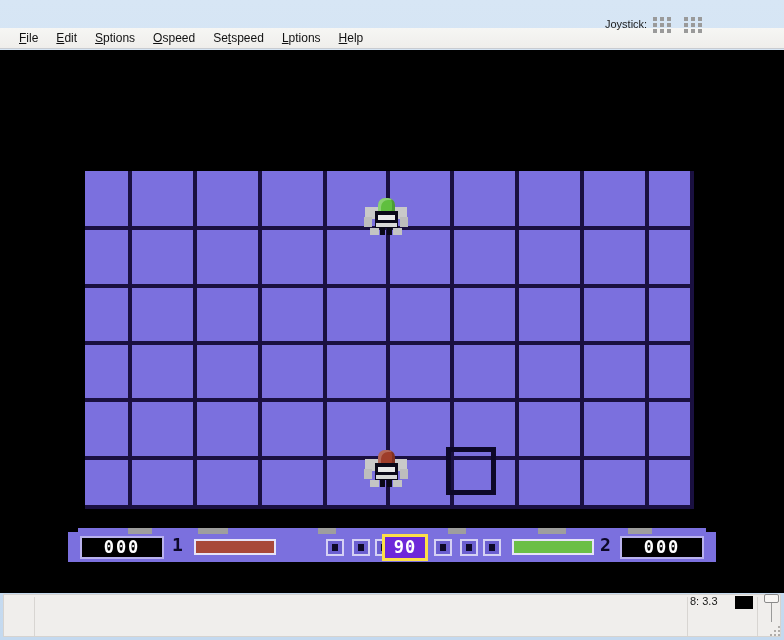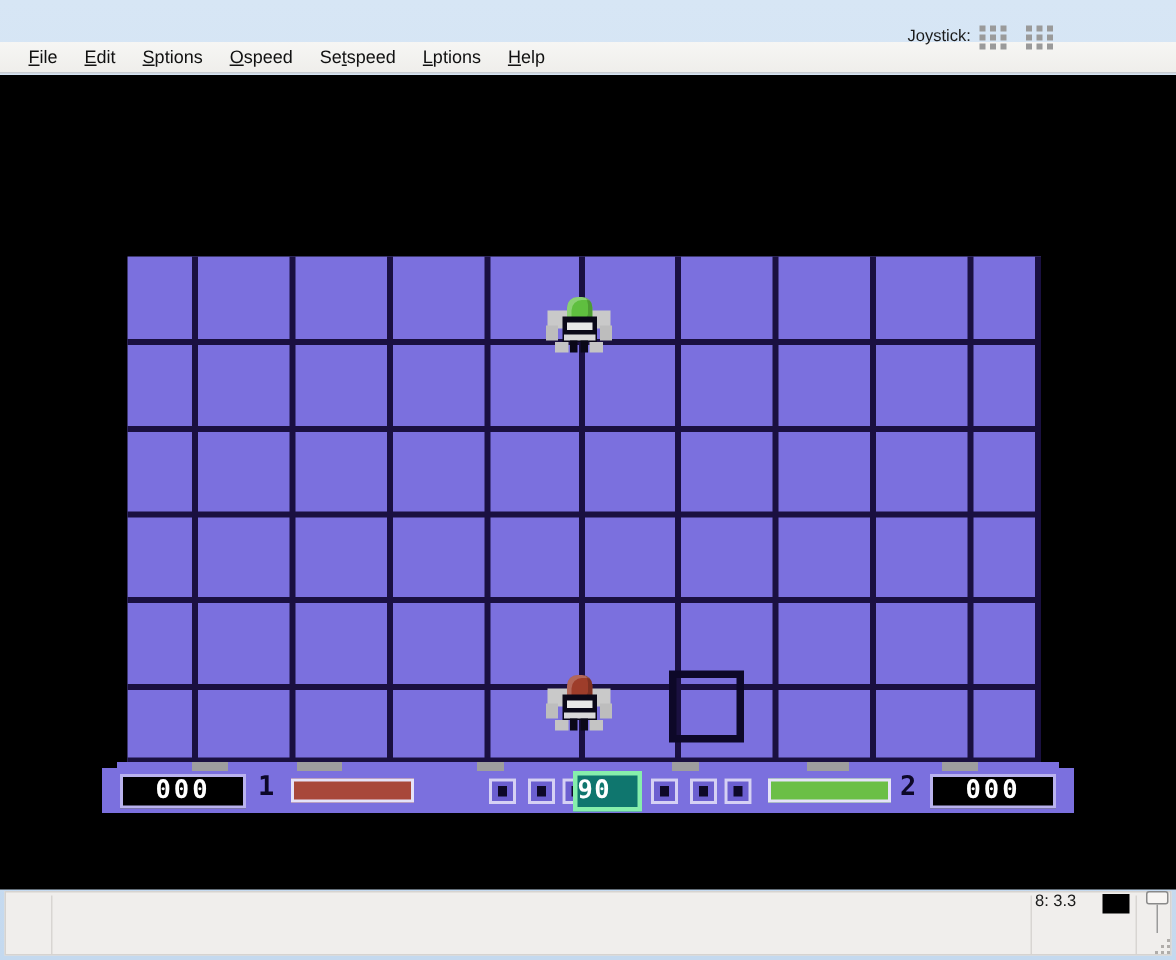--- a/index.html
+++ b/index.html
@@ -217,21 +217,21 @@
     top: 29px;
     width: 5px; height: 8px;
     background: #0a0818;
   }
   .r-legL { left: 18px; }
   .r-legR { left: 25px; }
 
   
   .hud {
     position: absolute;
-    left: 68px; top: 458px;
+    left: 68px; top: 478px;
     width: 548px;
     height: 38px;
   }
   .hud-plate {
     position: absolute;
     left: 0; top: 4px;
     width: 648px;
     height: 30px;
     background: #7b70de;
   }
@@ -264,26 +264,26 @@
     font-size: 17px;
     font-weight: bold;
     color: #ffffff;
     letter-spacing: 2px;
     line-height: 1;
   }
   .timer-box {
     position: absolute;
     left: 314px; top: 6px;
     width: 46px; height: 27px;
-    background: #0f766e;
-    border: 3px solid #86efac;
+    background: #6d28d9;
+    border: 3px solid #fde047;
     box-sizing: border-box;
     display: flex;
     align-items: center;
-    justify-content: flex-start;
+    justify-content: center;
   }
   .timer-digits {
     font-family: "DejaVu Sans Mono", monospace;
     font-size: 17px;
     font-weight: bold;
     color: #ffffff;
     letter-spacing: 1px;
     line-height: 1;
   }
   .player-num {

